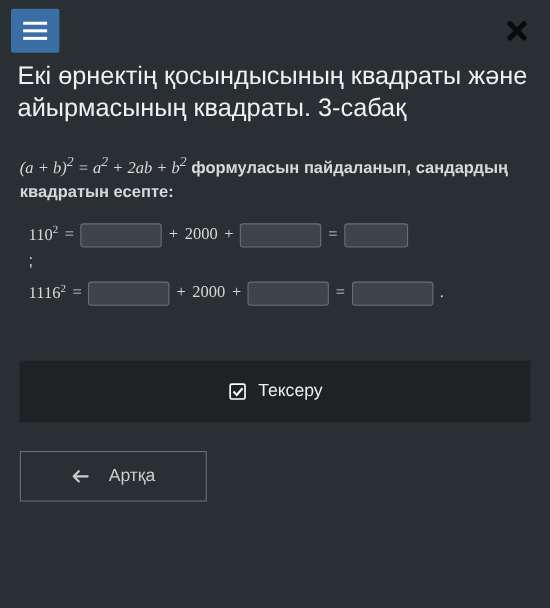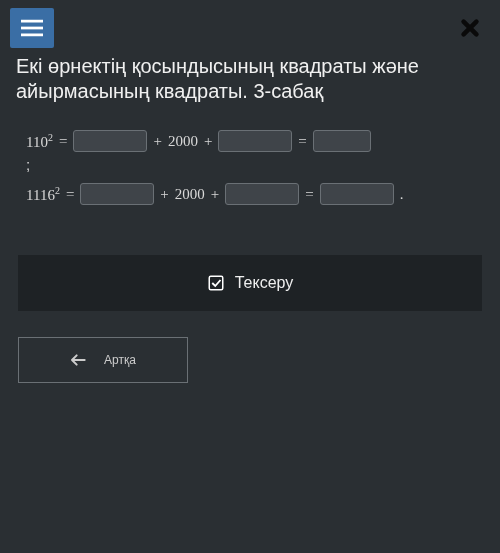--- a/index.html
+++ b/index.html
@@ -33,21 +33,21 @@
     height: 40px;
     display: flex;
     align-items: center;
     justify-content: center;
     cursor: pointer;
     color: #111;
   }
   .close-btn svg { width: 22px; height: 22px; }
   .title {
     padding: 2px 16px 10px 16px;
-    font-size: 20px;
+    font-size: 23px;
     line-height: 1.25;
     color: #f0f0f0;
     font-weight: 400;
   }
   .content {
     padding: 16px 18px 10px 18px;
   }
   .instruction {
     font-size: 15px;
     line-height: 1.5;
@@ -96,21 +96,21 @@
   .back-btn {
     margin: 26px 0 0 18px;
     width: 170px;
     height: 46px;
     border: 1px solid #6a7075;
     display: flex;
     align-items: center;
     justify-content: center;
     gap: 18px;
     color: #ccc;
-    font-size: 12px;
+    font-size: 16px;
     cursor: pointer;
   }
   .back-btn svg { width: 16px; height: 14px; }
   .semicolon { padding-left: 8px; margin-top:-10px; margin-bottom:10px; color:#d8d8d8; font-size:15px;}
   .bold { font-weight:700; }
 </style>
 </head>
 <body>
 
 <div class="header">
@@ -124,20 +124,24 @@
   <div class="close-btn">
     <svg viewBox="0 0 24 24">
       <path d="M5 5 L19 19 M19 5 L5 19" stroke="#0a0a0a" stroke-width="5" stroke-linecap="round"></path>
     </svg>
   </div>
 </div>
 
 <div class="title">Екі өрнектің қосындысының квадраты және айырмасының квадраты. 3-сабақ</div>
 
 <div class="content">
+  <div class="instruction">
+    <span class="formula">(a + b)</span><sup class="formula">2</sup><span class="formula"> = a</span><sup class="formula">2</sup><span class="formula"> + 2ab + b</span><sup class="formula">2</sup>
+    <span class="bold"> формуласын пайдаланып, сандардың квадратын есепте:</span>
+  </div>
 
   <div class="eq-row">
     <span class="math"><span>110</span><sup class="sup">2</sup></span>
     <span class="math">=</span>
     <span class="ans-box"></span>
     <span class="math">+</span>
     <span class="math">2000</span>
     <span class="math">+</span>
     <span class="ans-box"></span>
     <span class="math">=</span>

